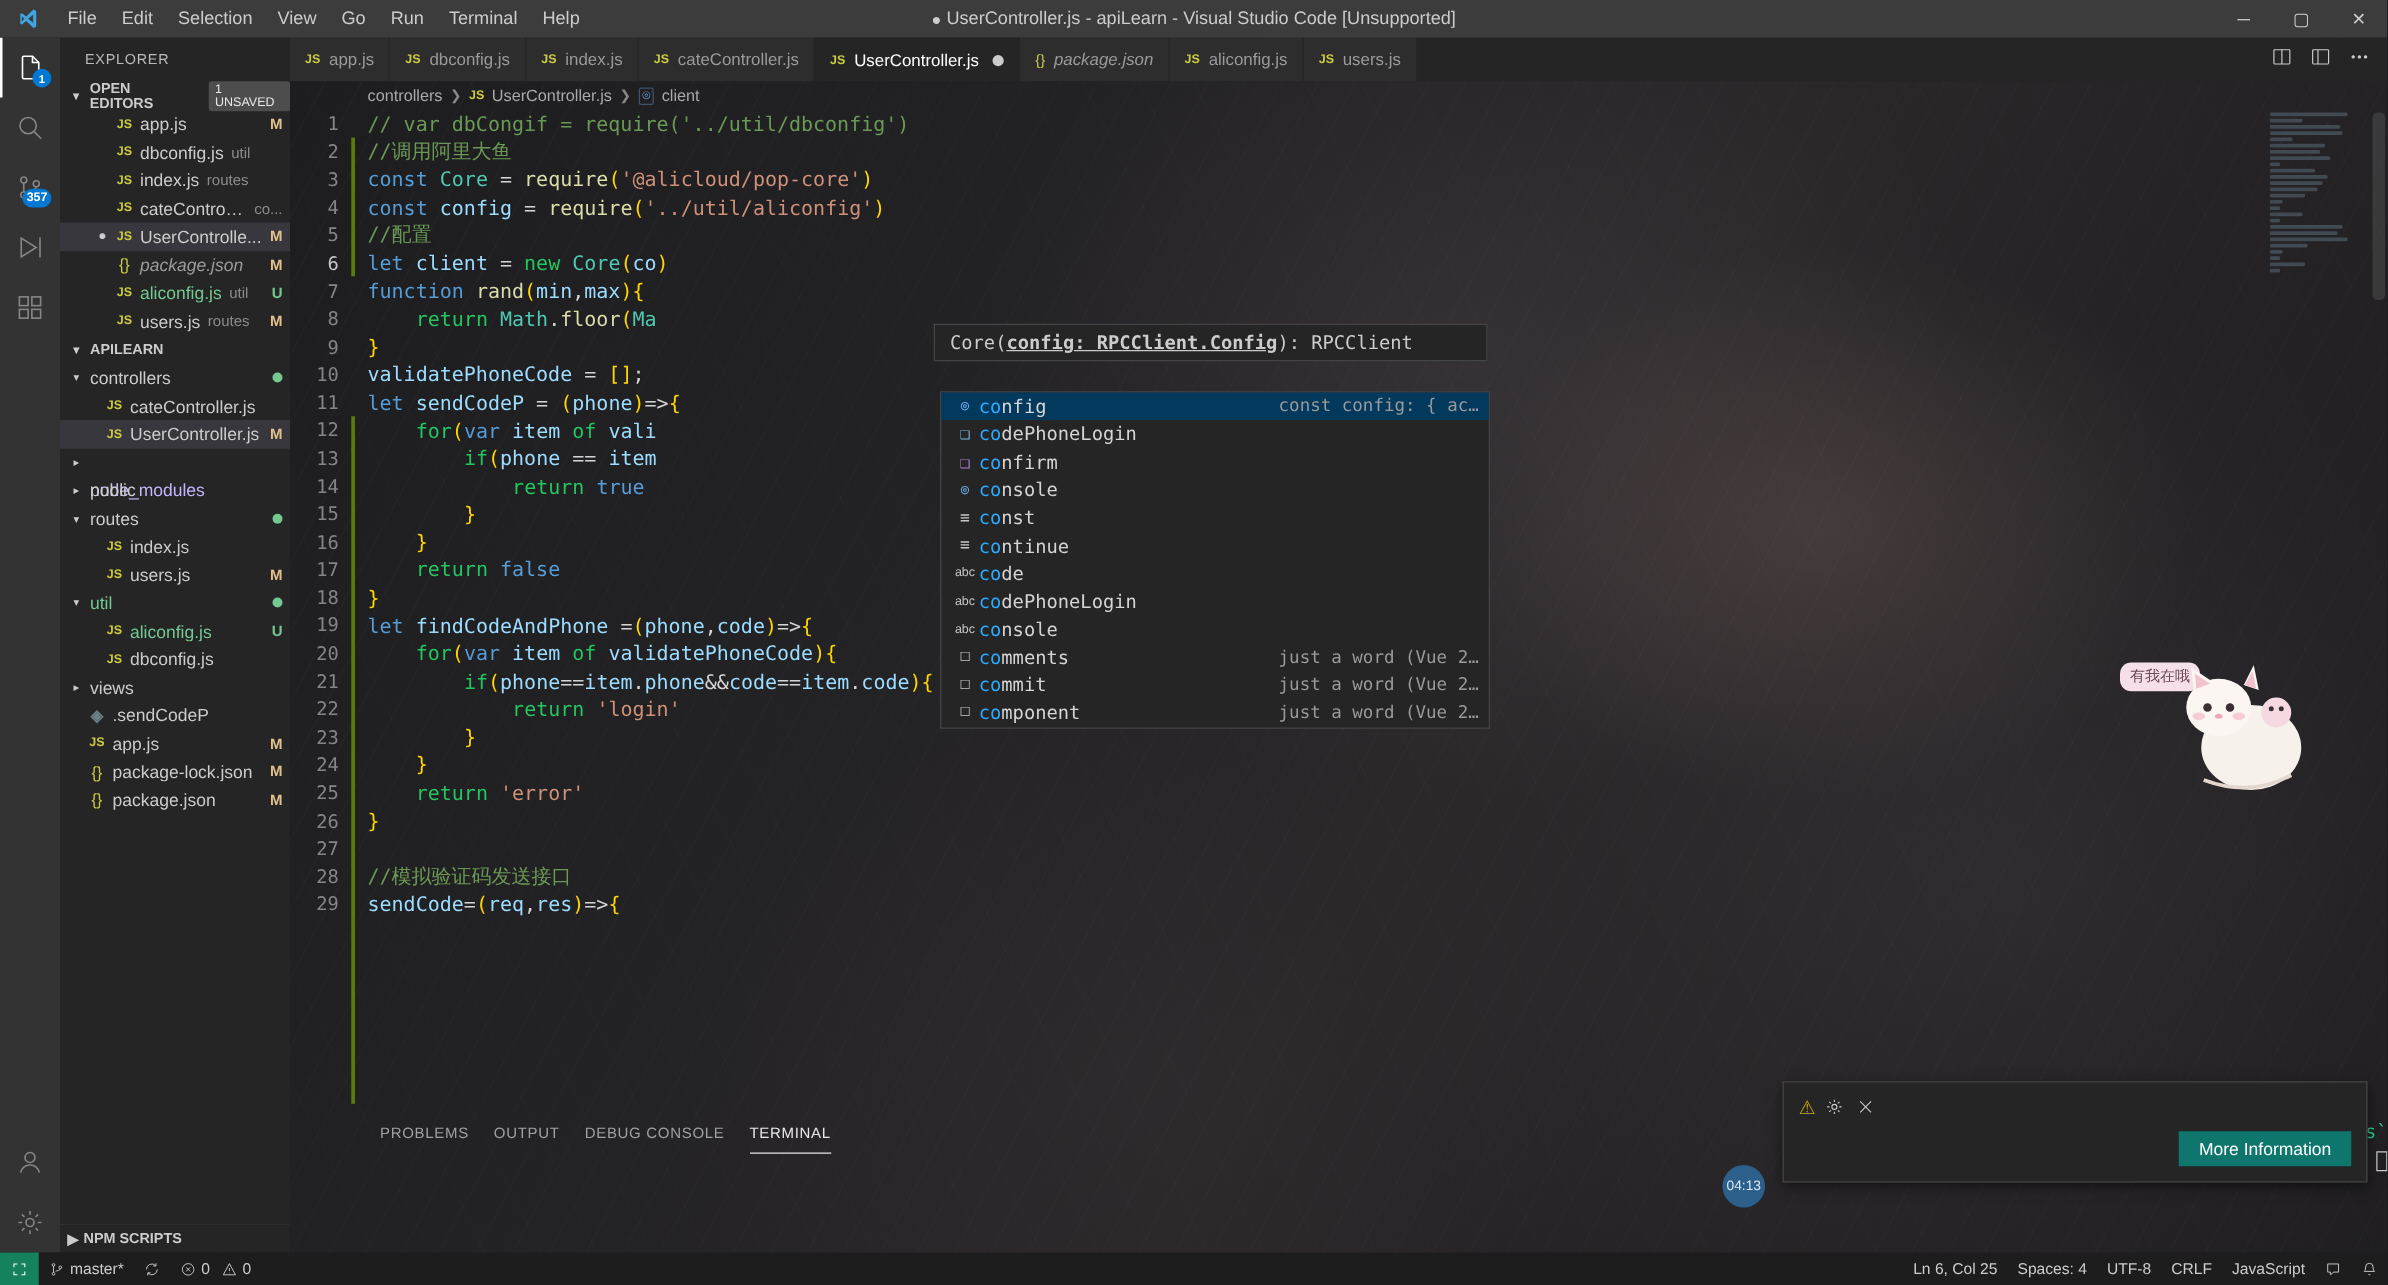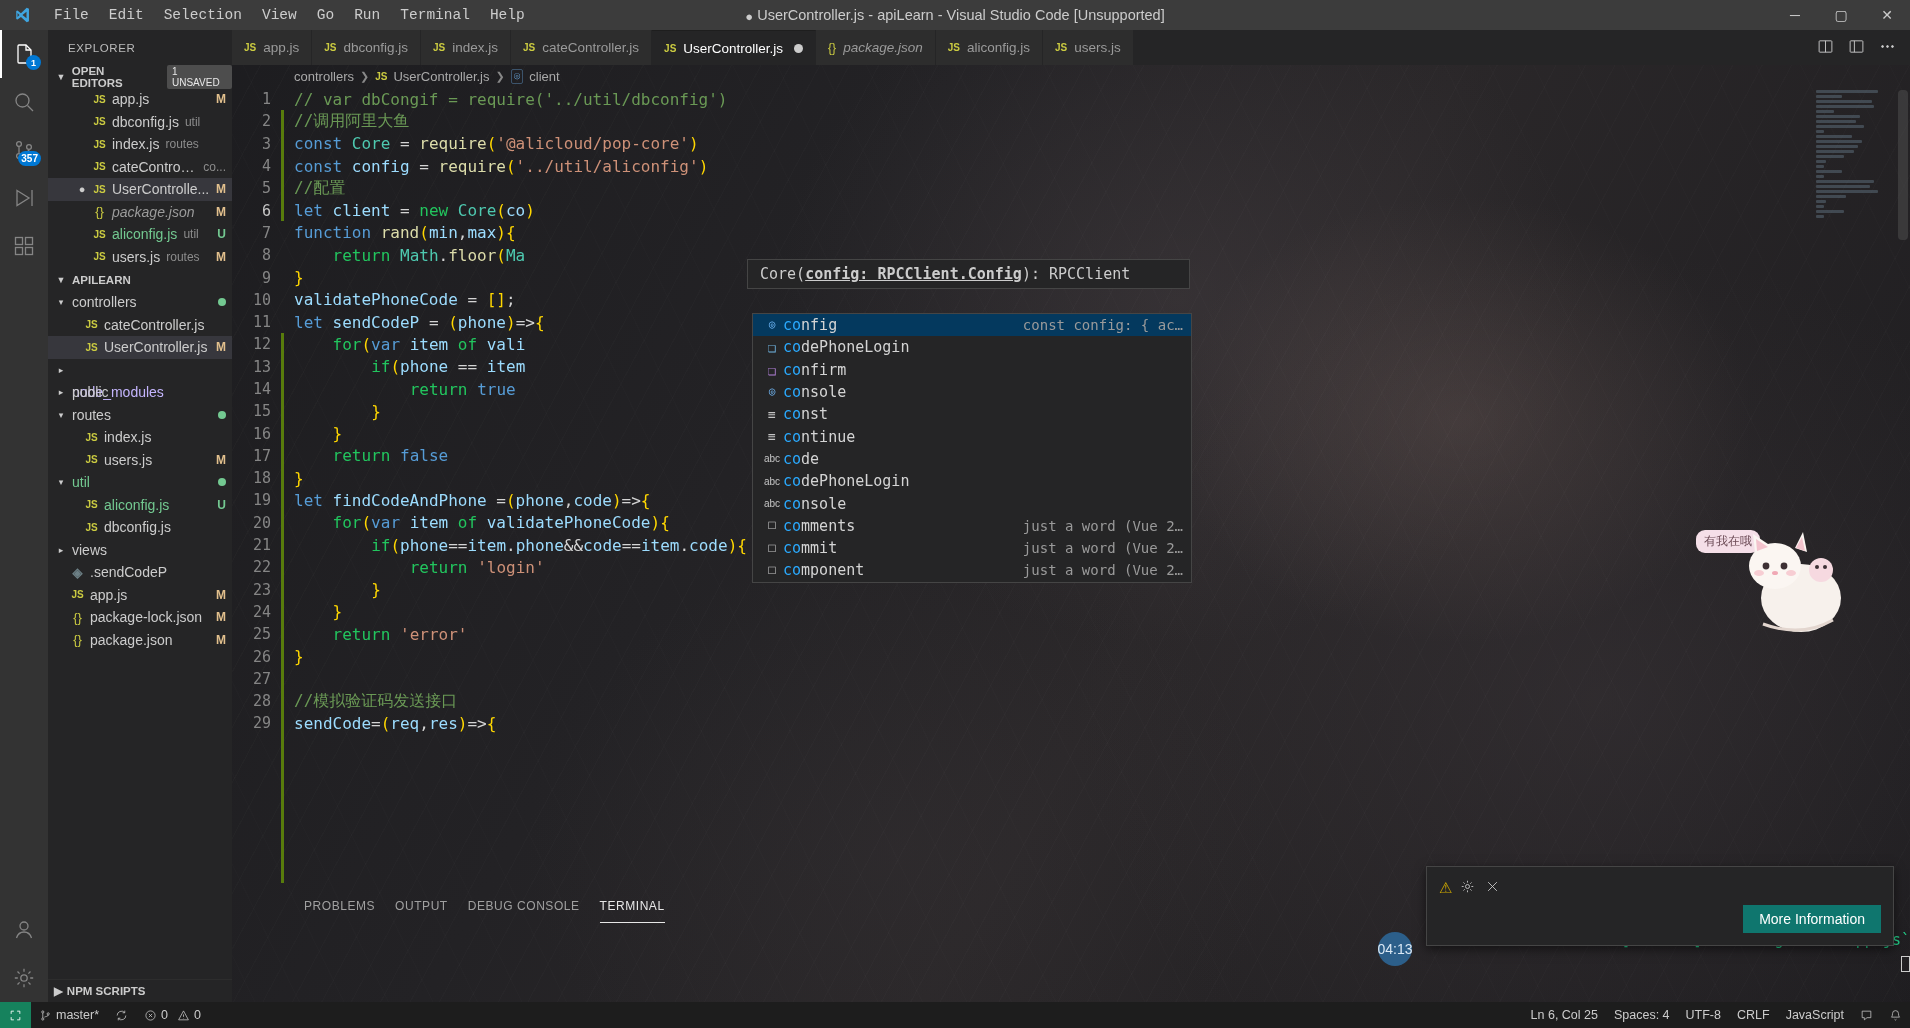--- a/index.html
+++ b/index.html
@@ -27,21 +27,21 @@
       repeating-linear-gradient(118deg, rgba(255,255,255,.022) 0px, rgba(255,255,255,.022) 1px, rgba(0,0,0,0) 1px, rgba(0,0,0,0) 26px),
       repeating-linear-gradient(64deg, rgba(255,255,255,.016) 0px, rgba(255,255,255,.016) 1px, rgba(0,0,0,0) 1px, rgba(0,0,0,0) 40px);
     opacity:.75;
   }
 
   
   .titlebar{ position:relative; z-index:5; height:30px; background:#3c3c3c; display:flex;
              align-items:center; flex:none; }
   .vs-logo{ width:44px; display:flex; align-items:center; justify-content:center; }
   .vs-logo svg{ width:18px; height:18px; }
-  .menubar{ display:flex; align-items:flex-end; gap:0px;font-family:Liberation Mono, monospace; }
+  .menubar{ display:flex; align-items:flex-end; gap:0px; }
   .menu-item{ padding:4px 10px; font-size:14.5px; color:#cccccc; cursor:default; }
   .title-center{ position:absolute; left:0; right:0; text-align:center; font-size:14.5px;
                  color:#cccccc; pointer-events:none; }
   .title-center .dot{ color:#cccccc; font-size:13px; vertical-align:middle; }
   .win-controls{ margin-left:auto; display:flex; height:30px; z-index:6; }
   .win-btn{ width:46px; display:flex; align-items:center; justify-content:center;
             font-size:14px; color:#cccccc; cursor:default; }
 
   
   .bodyrow{ display:flex; flex:1; min-height:0; position:relative; z-index:2; }
@@ -173,21 +173,21 @@
   .sug-detail{ margin-left:auto; font-size:14px; color:#9a9a9a; white-space:nowrap;
                overflow:hidden; text-overflow:ellipsis; max-width:195px; padding-left:10px; }
 
   
   .sticker{ position:absolute; right:52px; top:440px; width:135px; height:120px; z-index:3; }
   .speech{ position:absolute; right:150px; top:442px; background:#f5dfe8; color:#6b4a55;
            font-size:12px; padding:3px 8px; border-radius:9px; z-index:3;
            font-family:"Liberation Sans", sans-serif; white-space:nowrap; }
 
   
-  .panel{ height:114px; background:#1e1e1e00; flex:none; display:flex; flex-direction:column;
+  .panel{ height:114px; background:#1e1e1e00; flex:none; display:flex; 
           position:relative; z-index:3; }
   .panel-tabs{ height:35px; display:flex; align-items:center; gap:0; padding-left:62px; }
   .ptab{ font-size:12px; letter-spacing:.55px; text-transform:uppercase; color:#a0a0a0;
          padding:0 10px; height:35px; display:flex; align-items:center; cursor:pointer;
          position:relative; }
   .ptab.active{ color:#e7e7e7; }
   .ptab.active:after{ content:""; position:absolute; left:10px; right:10px; bottom:0; height:1px;
                       background:#e7e7e7; }
   .panel-body{ flex:1; padding:6px 0 0 62px; font-family:"DejaVu Sans Mono", monospace;
                font-size:15px; color:#cccccc; }
@@ -201,21 +201,21 @@
           border:1px solid #454545; box-shadow:0 3px 10px rgba(0,0,0,.55); z-index:30; }
   .notif-top{ display:flex; align-items:flex-start; gap:8px; padding:12px 10px 8px 12px; }
   .notif-warn{ color:#cca700; font-size:15px; line-height:18px; }
   .notif-msg{ flex:1; font-size:14.5px; color:#e4e4e4; line-height:19px; }
   .notif-acts{ display:flex; gap:10px; color:#cccccc; align-items:center; }
   .notif-acts svg{ width:15px; height:15px; fill:none; stroke:currentColor; stroke-width:1.4; }
   .notif-bottom{ display:flex; justify-content:flex-end; padding:0 12px 12px 12px; }
   .notif-btn{ background:#0f766e; color:#ffffff; font-size:14px; padding:6px 16px;
               border:none; cursor:pointer; }
   .clock-badge{ position:absolute; right:498px; bottom:36px; width:34px; height:34px;
-                border-radius:50%; background:#2c5f8a; color:#dbe9f5; font-size:14px;
+                border-radius:50%; background:#2c5f8a; color:#dbe9f5; font-size:11px;
                 display:flex; align-items:center; justify-content:center; z-index:31;
                 font-family:"Liberation Sans",sans-serif; }
 
   
   .statusbar{ height:26px; background:#1d1d1d; display:flex; align-items:center; flex:none;
               font-size:12.5px; color:#cccccc; position:relative; z-index:10; }
   .st-left{ display:flex; align-items:center; }
   .st-right{ margin-left:auto; display:flex; align-items:center; }
   .st-item{ padding:0 8px; height:26px; display:flex; align-items:center; gap:4px; cursor:pointer;
             white-space:nowrap; }

